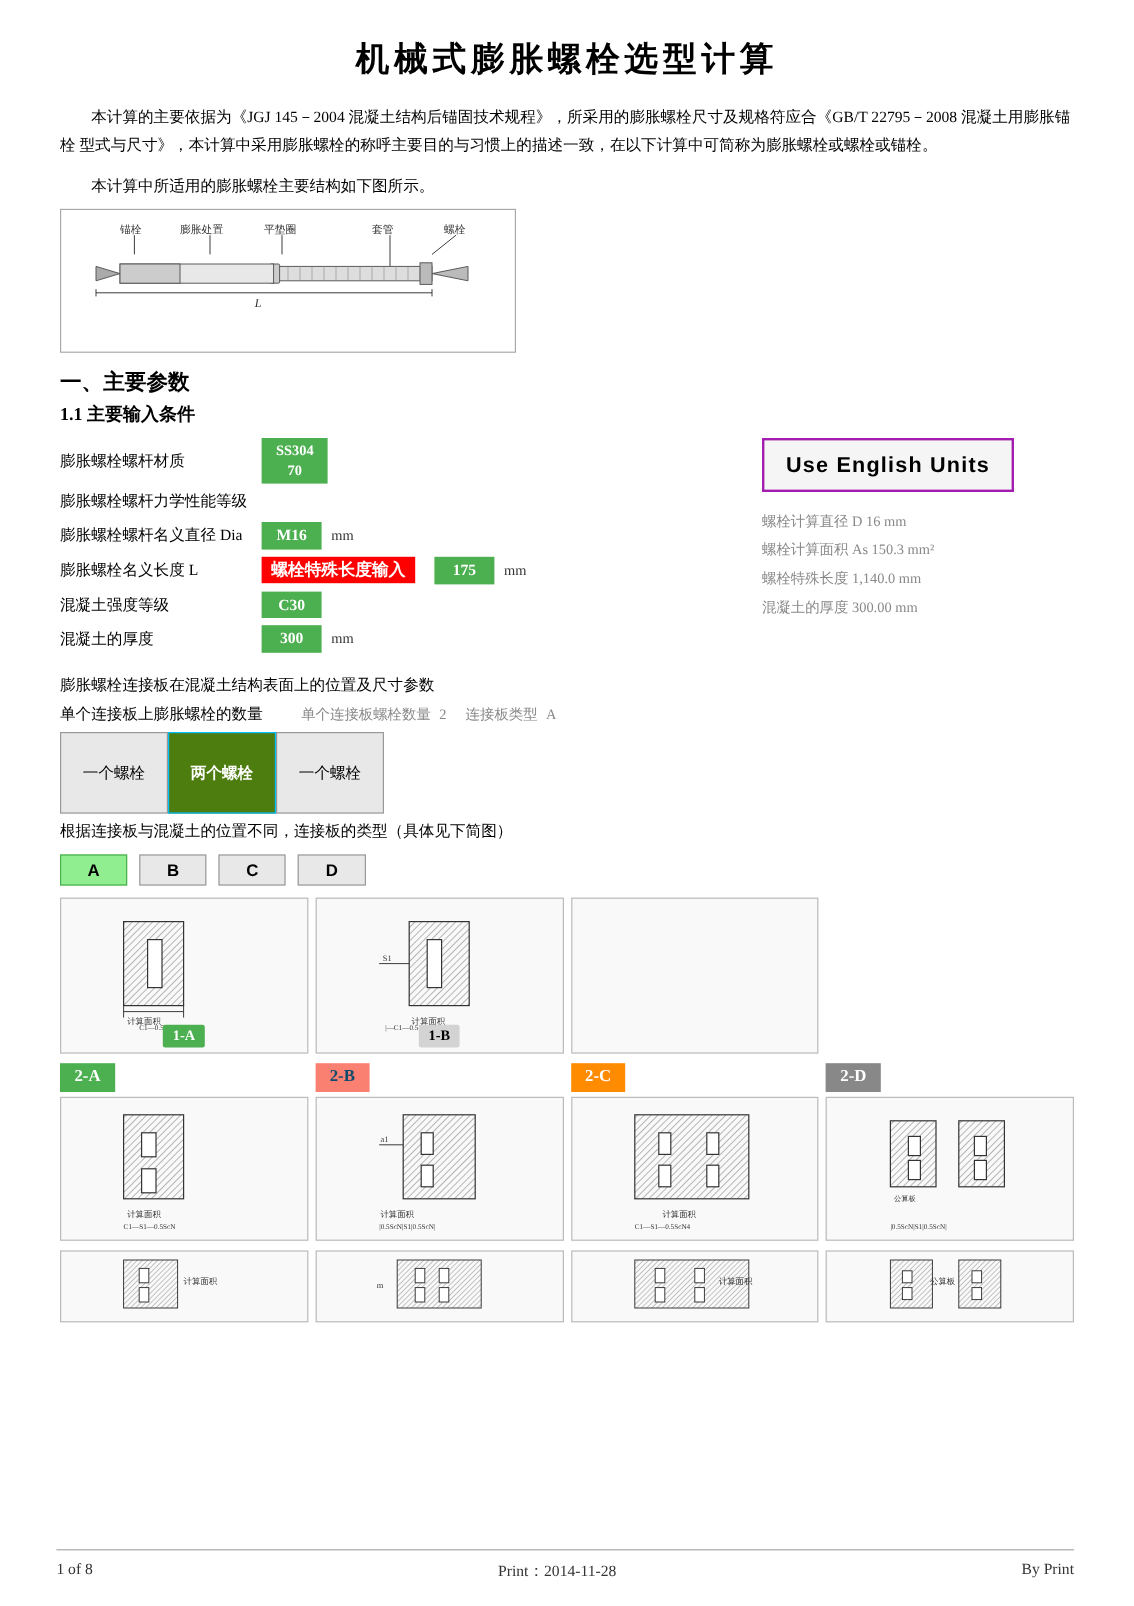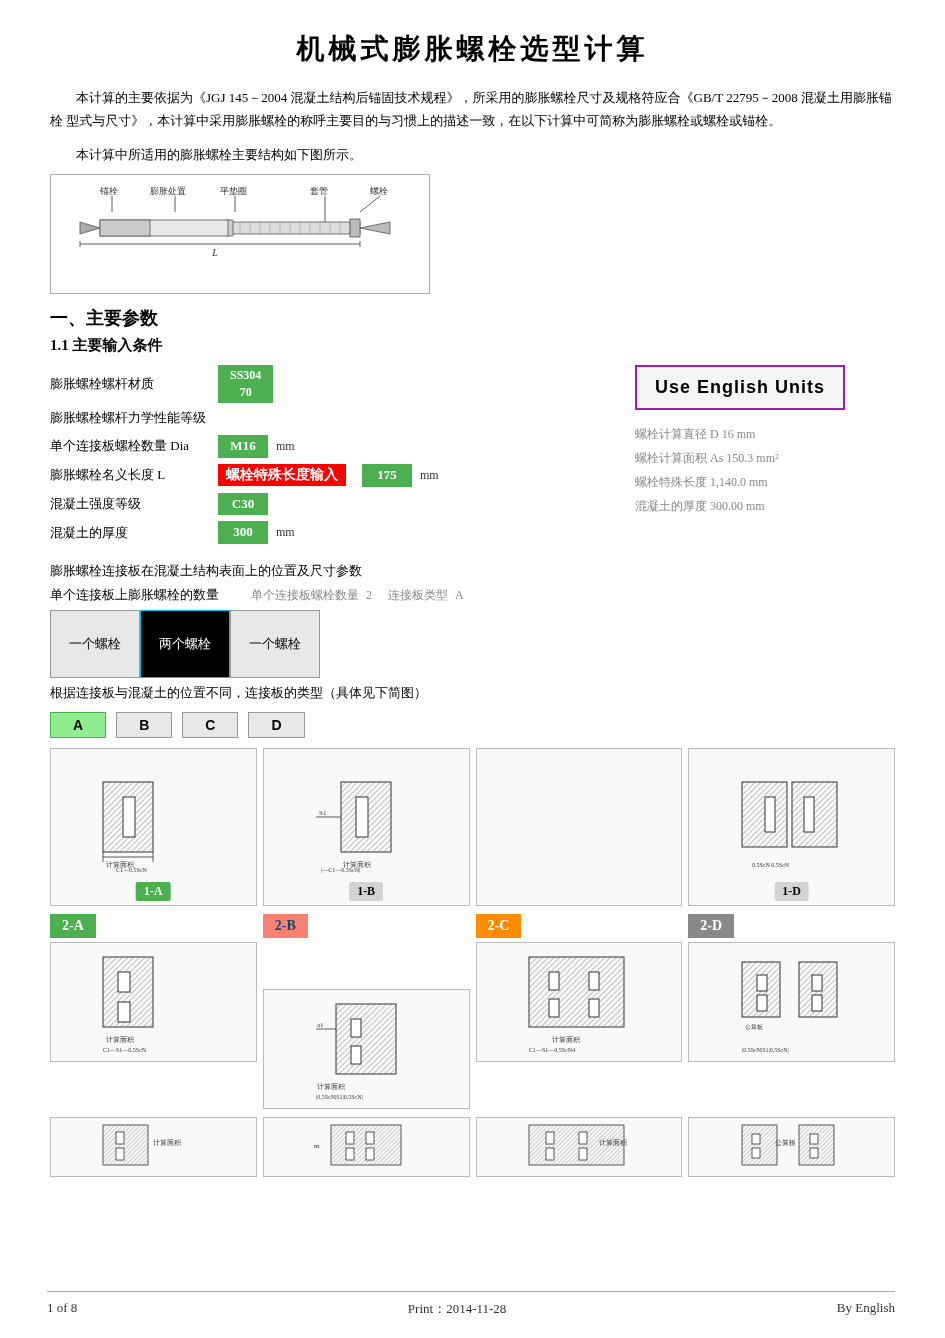--- a/index.html
+++ b/index.html
@@ -155,24 +155,24 @@
     }
     .bolt-count-btn {
       border: 1px solid #999;
       padding: 24px 18px;
       font-size: 13px;
       background: #e8e8e8;
       cursor: pointer;
       font-family: "SimSun", serif;
     }
     .bolt-count-btn.active {
-      background: #000000;
+      background: #4d7c0f;
       color: #fff;
       border-color: #00BFFF;
-      font-weight: normal;
+      font-weight: bold;
     }
     .position-note {
       font-size: 13px;
       margin: 6px 0 10px 0;
     }
     .type-row {
       display: flex;
       gap: 10px;
       margin-bottom: 10px;
       align-items: center;
@@ -194,21 +194,21 @@
     .diagrams-grid {
       display: grid;
       grid-template-columns: 1fr 1fr 1fr 1fr;
       gap: 6px;
       margin-bottom: 8px;
     }
     .diagram-cell {
       border: 1px solid #bbb;
       background: #f9f9f9;
       position: relative;
-      height: 158px;
+      height: 130px;
       display: flex;
       align-items: center;
       justify-content: center;
       overflow: hidden;
     }
     .diagram-label {
       position: absolute;
       bottom: 4px;
       left: 50%;
       transform: translateX(-50%);
@@ -340,21 +340,21 @@
           <div>SS304</div>
           <div>70</div>
         </div>
       </div>
 
       <div class="param-line">
         <span class="param-label">膨胀螺栓螺杆力学性能等级</span>
       </div>
 
       <div class="param-line" style="margin-top:8px;">
-        <span class="param-label">单个连接板螺栓数量 Dia</span>
+        <span class="param-label">膨胀螺栓螺杆名义直径 Dia</span>
         <div class="param-value-box">M16</div>
         <span class="param-unit">mm</span>
       </div>
 
       <div class="param-line">
         <span class="param-label">膨胀螺栓名义长度  L</span>
         <span class="special-input-label">螺栓特殊长度输入</span>
         <div class="param-value-box" style="margin-left:8px;">175</div>
         <span class="param-unit">mm</span>
       </div>
@@ -461,35 +461,20 @@
         <text x="8" y="38" font-size="7" fill="#333">S1</text>
         <text x="32" y="90" font-size="7" fill="#333">计算面积</text>
         <text x="10" y="95" font-size="6" fill="#333">|—C1—0.5ScN|</text>
       </svg>
       <div class="diagram-label" style="background:#d3d3d3;">1-B</div>
     </div>
 
     <div class="diagram-cell">
     </div>
 
-    <div class="diagram-cell">
-      <svg width="110" height="100" viewBox="0 0 110 100">
-        <defs>
-          <pattern id="hatch4" patternUnits="userSpaceOnUse" width="4" height="4" patternTransform="rotate(45)">
-            <line x1="0" y1="0" x2="0" y2="4" stroke="#888" stroke-width="1"></line>
-          </pattern>
-        </defs>
-        <rect x="5" y="5" width="45" height="65" fill="url(#hatch4)" stroke="#333" stroke-width="1"></rect>
-        <rect x="55" y="5" width="45" height="65" fill="url(#hatch4)" stroke="#333" stroke-width="1"></rect>
-        <rect x="28" y="20" width="10" height="35" fill="#fff" stroke="#333" stroke-width="1"></rect>
-        <rect x="67" y="20" width="10" height="35" fill="#fff" stroke="#333" stroke-width="1"></rect>
-        <text x="15" y="90" font-size="6" fill="#333">0.5ScN  0.5ScN</text>
-      </svg>
-      <div class="diagram-label" style="background:#d3d3d3;">1-D</div>
-    </div>
   </div>
 
   <div class="row2-grid">
 
     <div>
       <div class="row2-label green">2-A</div>
       <div class="diagram-cell" style="height:120px;">
         <svg width="110" height="110" viewBox="0 0 110 110">
           <defs>
             <pattern id="hatch5" patternUnits="userSpaceOnUse" width="4" height="4" patternTransform="rotate(45)">
@@ -500,21 +485,21 @@
           <rect x="20" y="25" width="12" height="20" fill="#fff" stroke="#333" stroke-width="1"></rect>
           <rect x="20" y="55" width="12" height="20" fill="#fff" stroke="#333" stroke-width="1"></rect>
           <text x="8" y="95" font-size="7" fill="#333">计算面积</text>
           <text x="5" y="105" font-size="6" fill="#333">C1—S1—0.5ScN</text>
         </svg>
       </div>
     </div>
 
     <div>
       <div class="row2-label salmon">2-B</div>
-      <div class="diagram-cell" style="height:120px;margin-top:47px;">
+      <div class="diagram-cell" style="height:120px;">
         <svg width="110" height="110" viewBox="0 0 110 110">
           <defs>
             <pattern id="hatch6" patternUnits="userSpaceOnUse" width="4" height="4" patternTransform="rotate(45)">
               <line x1="0" y1="0" x2="0" y2="4" stroke="#888" stroke-width="1"></line>
             </pattern>
           </defs>
           <rect x="25" y="10" width="60" height="70" fill="url(#hatch6)" stroke="#333" stroke-width="1"></rect>
           <rect x="40" y="25" width="10" height="18" fill="#fff" stroke="#333" stroke-width="1"></rect>
           <rect x="40" y="52" width="10" height="18" fill="#fff" stroke="#333" stroke-width="1"></rect>
           <line x1="5" y1="35" x2="25" y2="35" stroke="#333" stroke-width="0.8"></line>
@@ -633,15 +618,15 @@
           <rect x="73" y="28" width="8" height="10" fill="#fff" stroke="#333" stroke-width="0.8"></rect>
           <text x="38" y="25" font-size="7" fill="#333">公算板</text>
         </svg>
       </div>
     </div>
   </div>
 
   <div class="bottom-bar">
     <span>1 of 8</span>
     <span>Print：2014-11-28</span>
-    <span>By English</span>
+    <span>By Print</span>
   </div>
 </div>
 
 </body></html>

